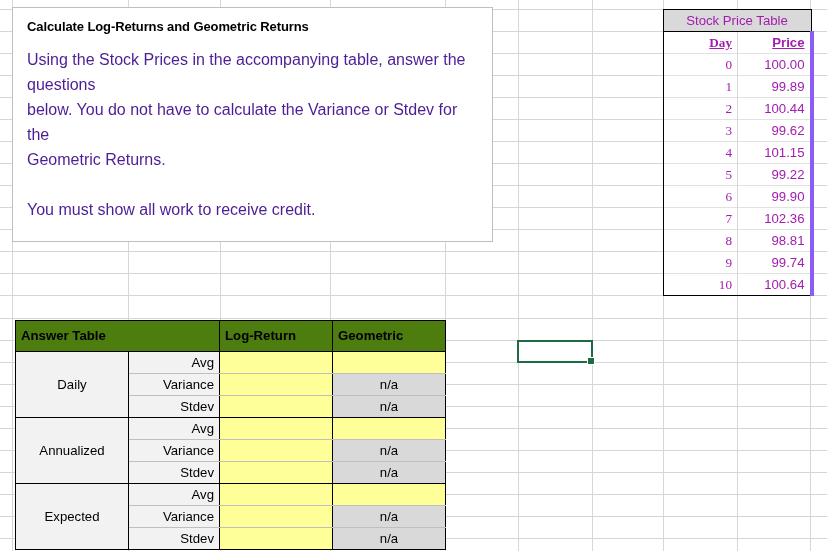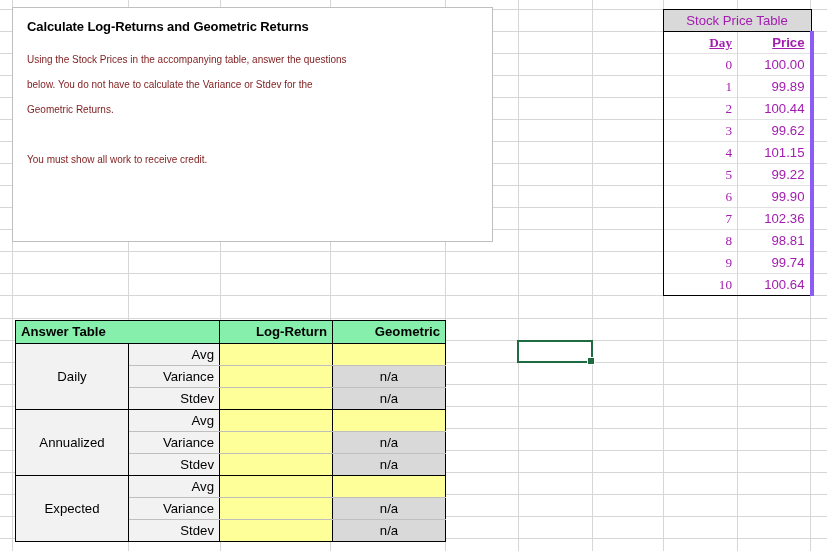--- a/index.html
+++ b/index.html
@@ -49,22 +49,22 @@
     padding: 11px 14px 0 14px;
   }
   #instruction-box .title {
     font-size: 13px;
     font-weight: bold;
     color: #000000;
     letter-spacing: -0.1px;
     margin-bottom: 13px;
   }
   #instruction-box .para {
-    font-size: 10px;
-    color: #7f1d1d;
+    font-size: 16px;
+    color: #4c1d95;
     line-height: 25px;
     max-width: 510px;
   }
   #instruction-box .para.second {
     margin-top: 25px;
   }
   #instruction-box .para .line {
     display: block;
   }
 
@@ -144,31 +144,31 @@
     line-height: 20px;
     padding: 0 5px;
     border-left: 1px solid #000000;
     border-right: 1px solid #000000;
     border-top: 1px solid #BFBFBF;
     border-bottom: 1px solid #BFBFBF;
     background: #F2F2F2;
   }
   #answer-table tr.head td {
     font-weight: bold;
-    background: #86efac;
+    background: #4d7c0f;
     border-top: 1.6px solid #000000;
     border-bottom: 1.6px solid #000000;
-    height: 23px;
+    height: 31px;
   }
   #answer-table tr.head .at-title {
     text-align: left;
     border-right: 1px solid #000000;
   }
   #answer-table tr.head .at-col {
-    text-align: right;
+    text-align: left;
   }
   #answer-table .group-label {
     text-align: center;
     vertical-align: middle;
     background: #F2F2F2;
     border-top: 1.6px solid #000000;
     border-bottom: 1.6px solid #000000;
     border-left: 1.6px solid #000000;
   }
   #answer-table .stat-label {

